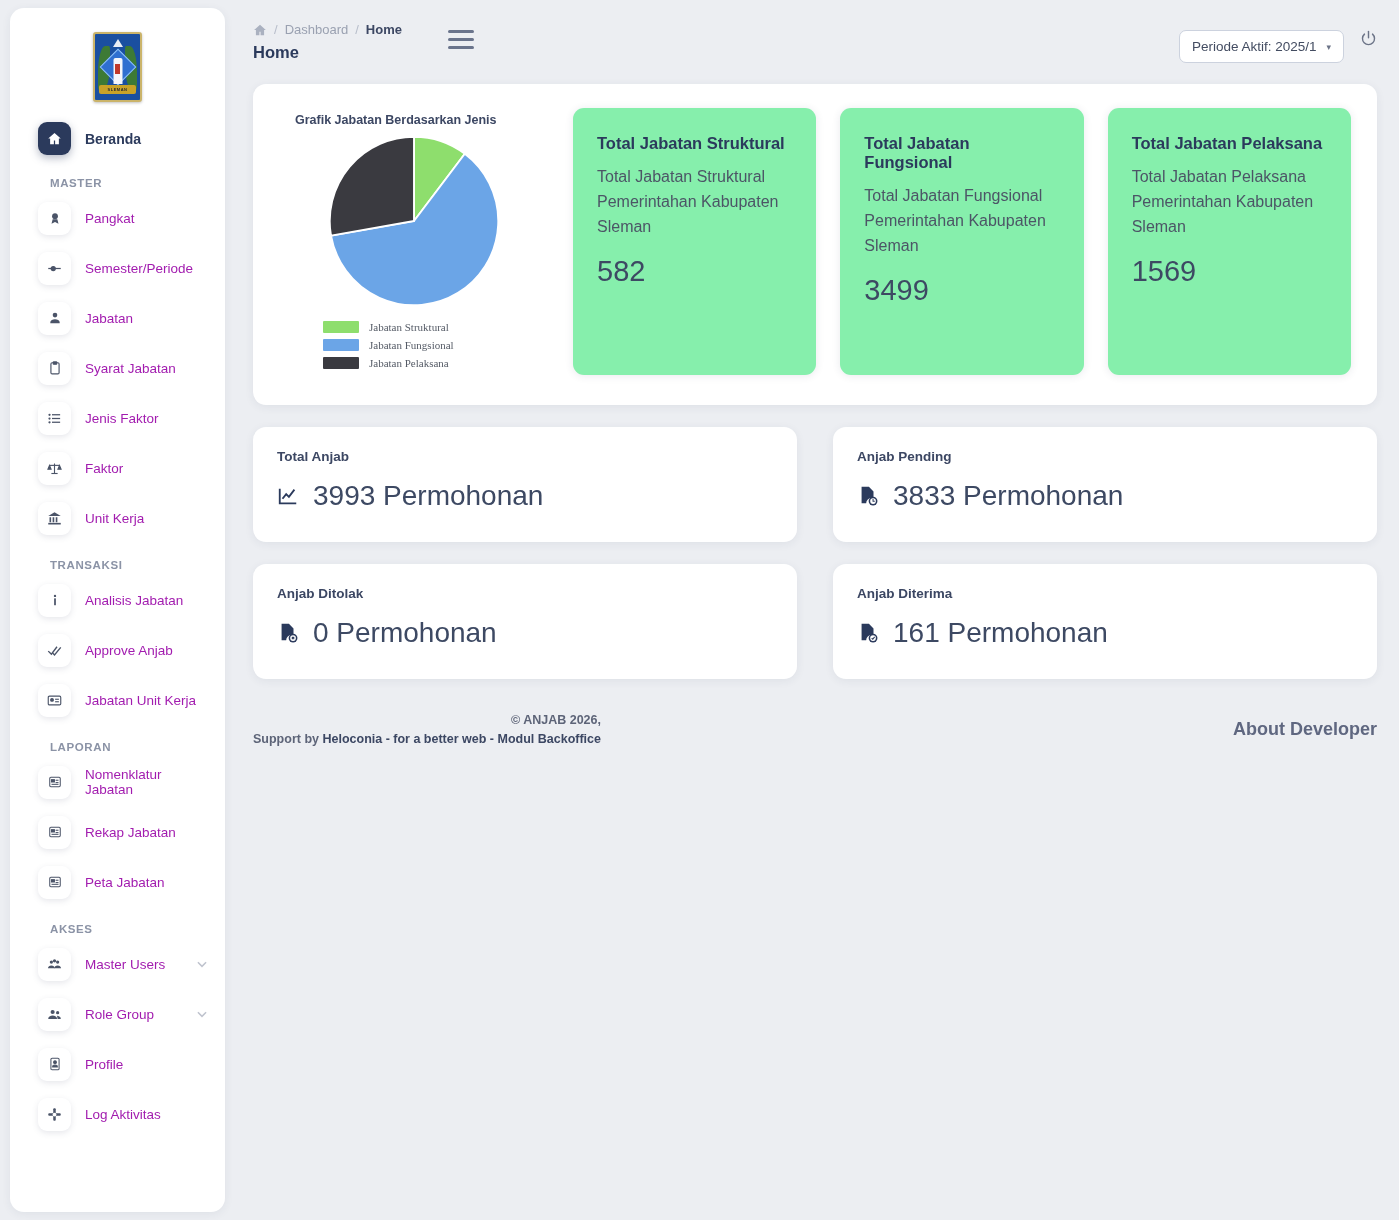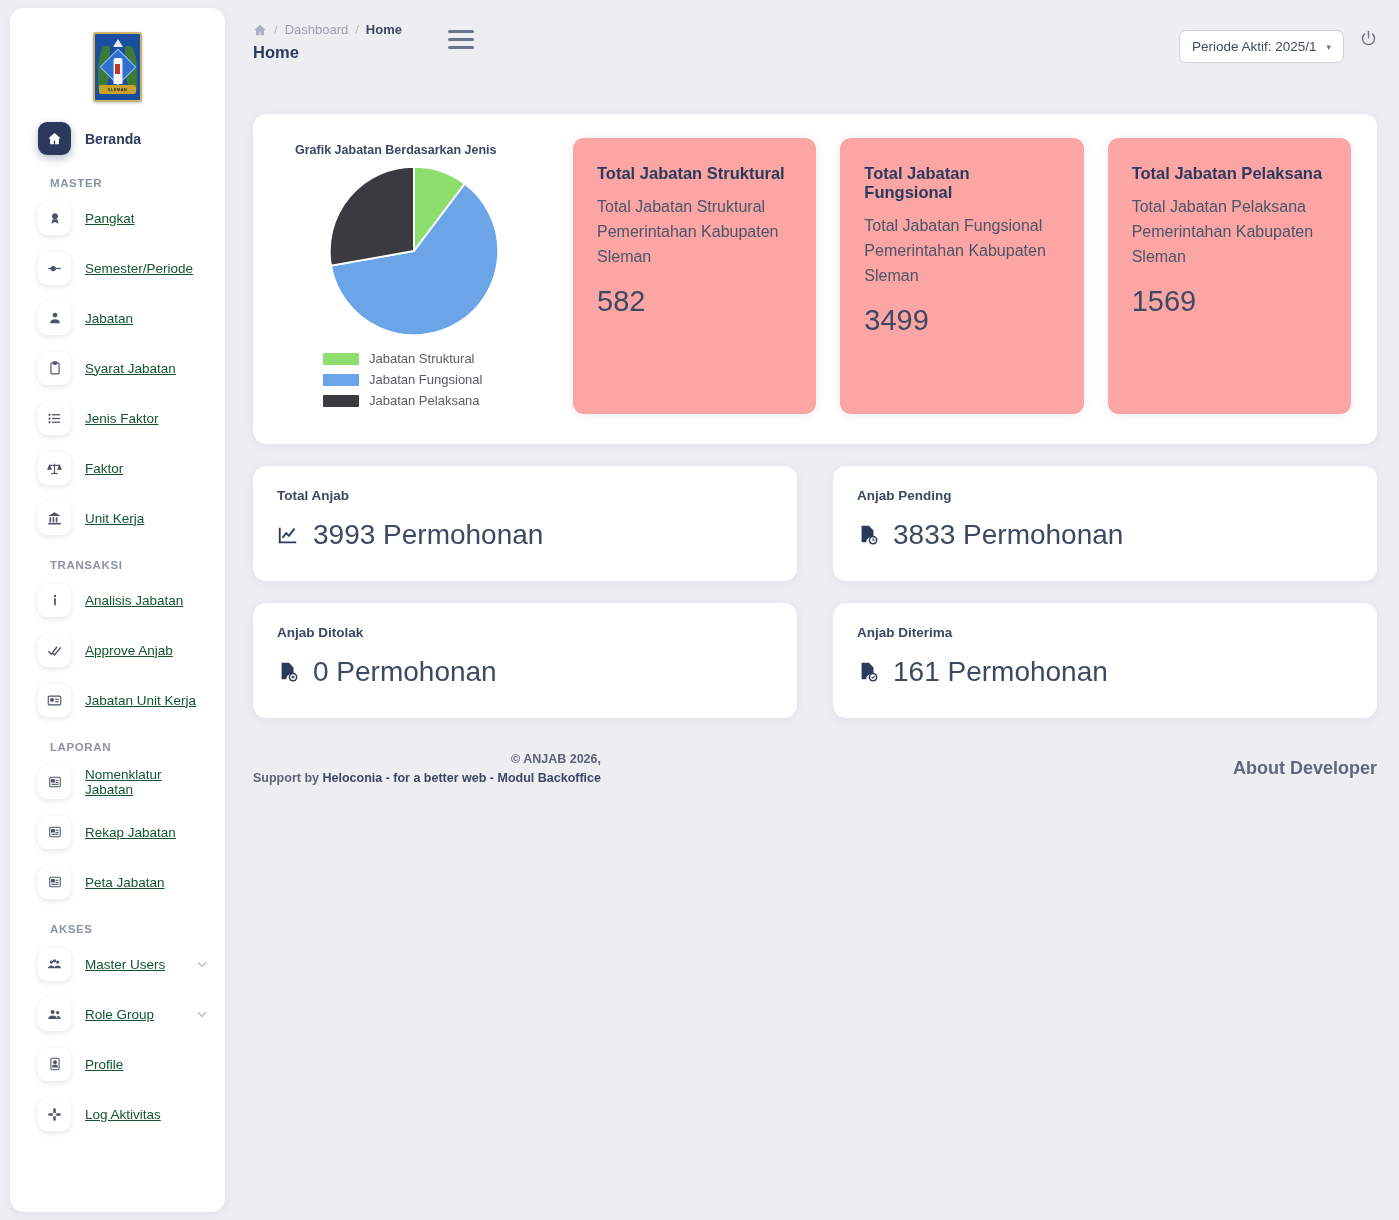--- a/index.html
+++ b/index.html
@@ -79,21 +79,21 @@
 
   .sect-title {
     font-size:11.5px; font-weight:700; letter-spacing:.6px;
     color:#8b93a6; padding: 16px 0 4px 40px;
   }
   .nav-item {
     display:flex; align-items:center; gap:14px;
     padding: 8.5px 16px 8.5px 28px;
     cursor: pointer;
   }
-  .nav-item .label { font-size:13.5px; color:#14532d; flex:1;text-decoration:underline; }
+  .nav-item .label { font-size:13.5px; color:#a21caf; flex:1; }
   .chev { width:14px; height:14px; flex:0 0 14px; opacity:.55; }
 
   
   .main { flex:1; padding: 22px 22px 0 28px; min-width:0; }
   .topbar { display:flex; align-items:flex-start; height:56px; }
   .crumbs-block { min-width:0; }
   .crumbs { display:flex; align-items:center; gap:7px; font-size:13px; color:#9aa1b1; }
   .crumbs .home-ic { width:14px;height:14px; display:inline-block; }
   .crumbs .sep { color:#b7bdca; }
   .crumbs .cur { color:#3c4763; font-weight:600; }
@@ -106,35 +106,35 @@
     padding:8px 12px; font-size:13.5px; color:#434c61;
     display:flex; align-items:center; gap:10px; cursor:pointer;
   }
   .period-select .caret { font-size:9px; color:#6b7governor; color:#6b7387; }
   .power-btn { cursor:pointer; color:#6b7387; }
 
   
   .panel {
     background:#fff; border-radius:13px;
     box-shadow: 0 2px 10px rgba(40,50,80,.07);
-    margin-top:36px;
+    margin-top:6px;
     justify-content:space-between;
   }
   .top-panel { padding:24px 26px 30px 26px; display:flex; gap:24px; }
   .chart-col { flex:0 0 270px; }
   .chart-title { font-size:12.5px; font-weight:700; color:#3c4763; margin:5px 0 8px 16px; }
   .pie-wrap { display:flex; justify-content:center; }
   .legend { margin:14px 0 0 44px; }
   .legend-row { display:flex; align-items:center; gap:10px; margin-bottom:6px; }
   .legend-sw { width:36px; height:12px; border-radius:1px; flex:0 0 36px; }
-  .legend-lb { font-size:13px; color:#555b66; }
+  .legend-lb { font-size:11px; color:#555b66;font-family:Liberation Serif, serif; }
 
   .kpi-cards { display:flex; gap:24px; flex:1; }
   .kpi {
-    flex:1; background:#fca5a5; border-radius:11px;
+    flex:1; background:#86efac; border-radius:11px;
     box-shadow: 0 1px 8px rgba(40,50,80,.10);
     padding:26px 24px 30px 24px; min-width:0;
   }
   .kpi h3 { font-size:16.5px; font-weight:700; color:#2b3a5c; margin-bottom:12px; }
   .kpi p { font-size:16px; color:#4c5566; line-height:1.55; margin-bottom:16px; }
   .kpi .big { font-size:29px; color:#3d4963; font-weight:400; }
 
   .grid2 { display:flex; gap:36px; }
   .stat {
     flex:1; background:#fff; border-radius:13px;

